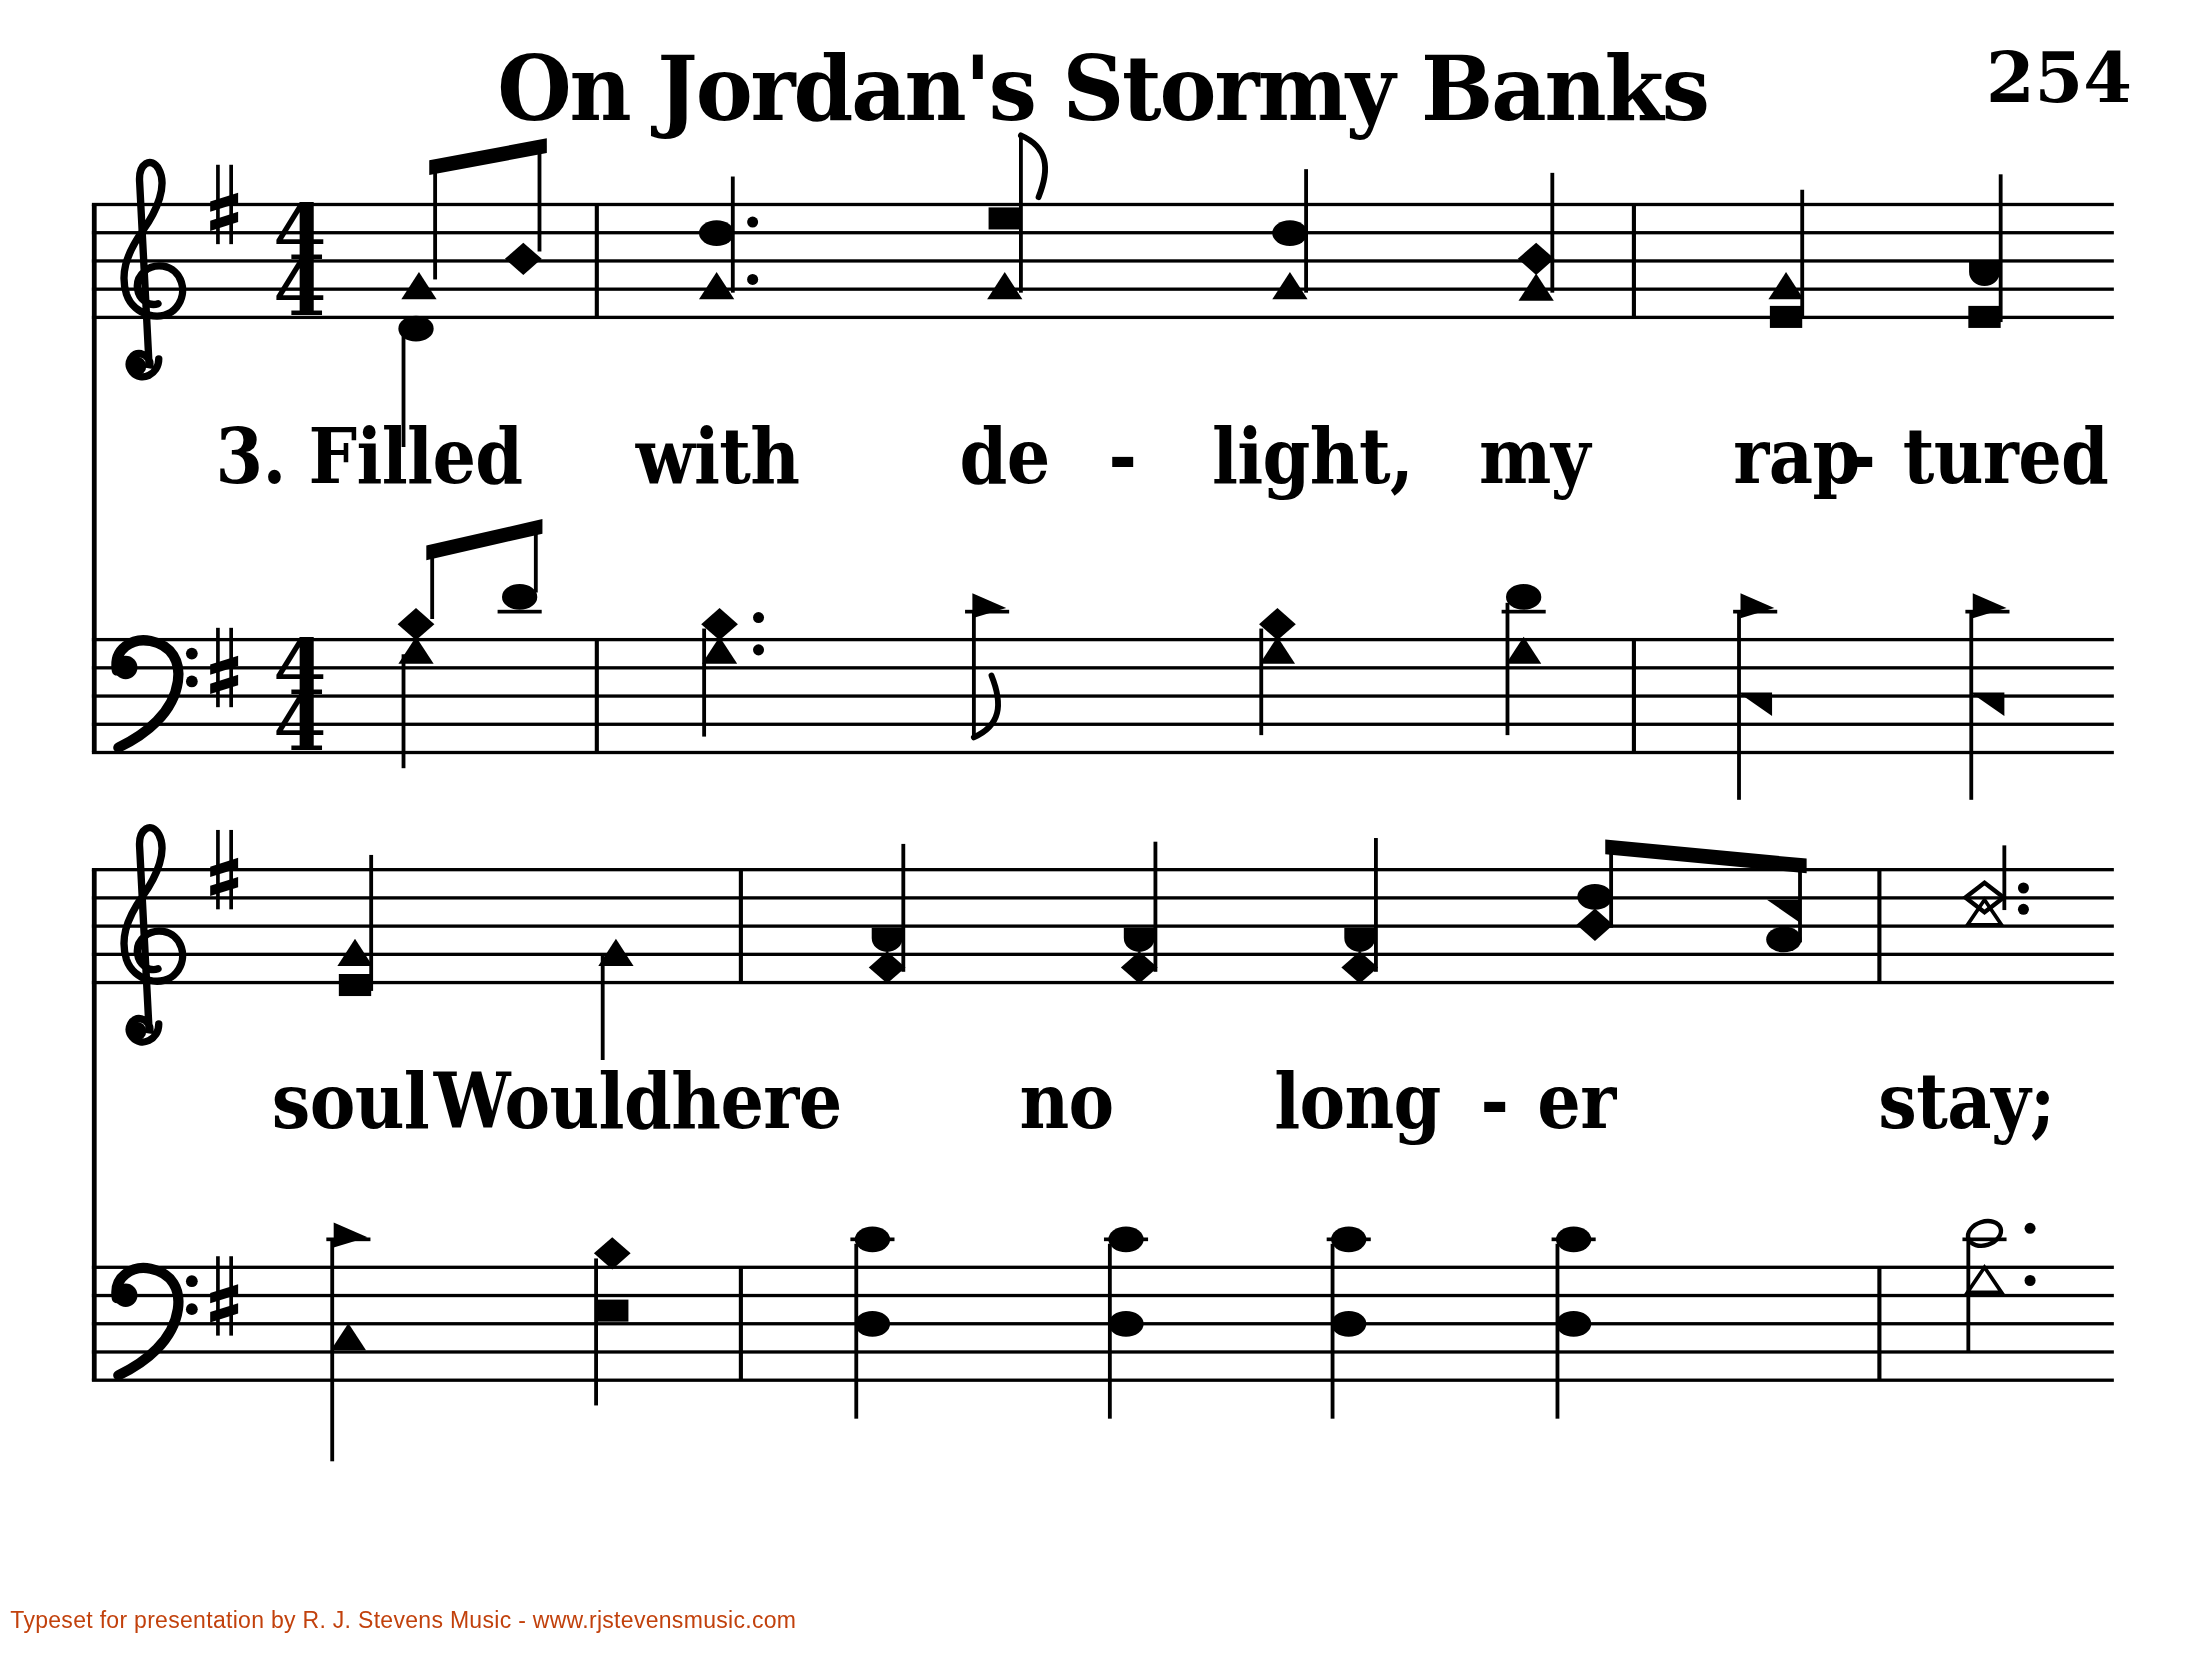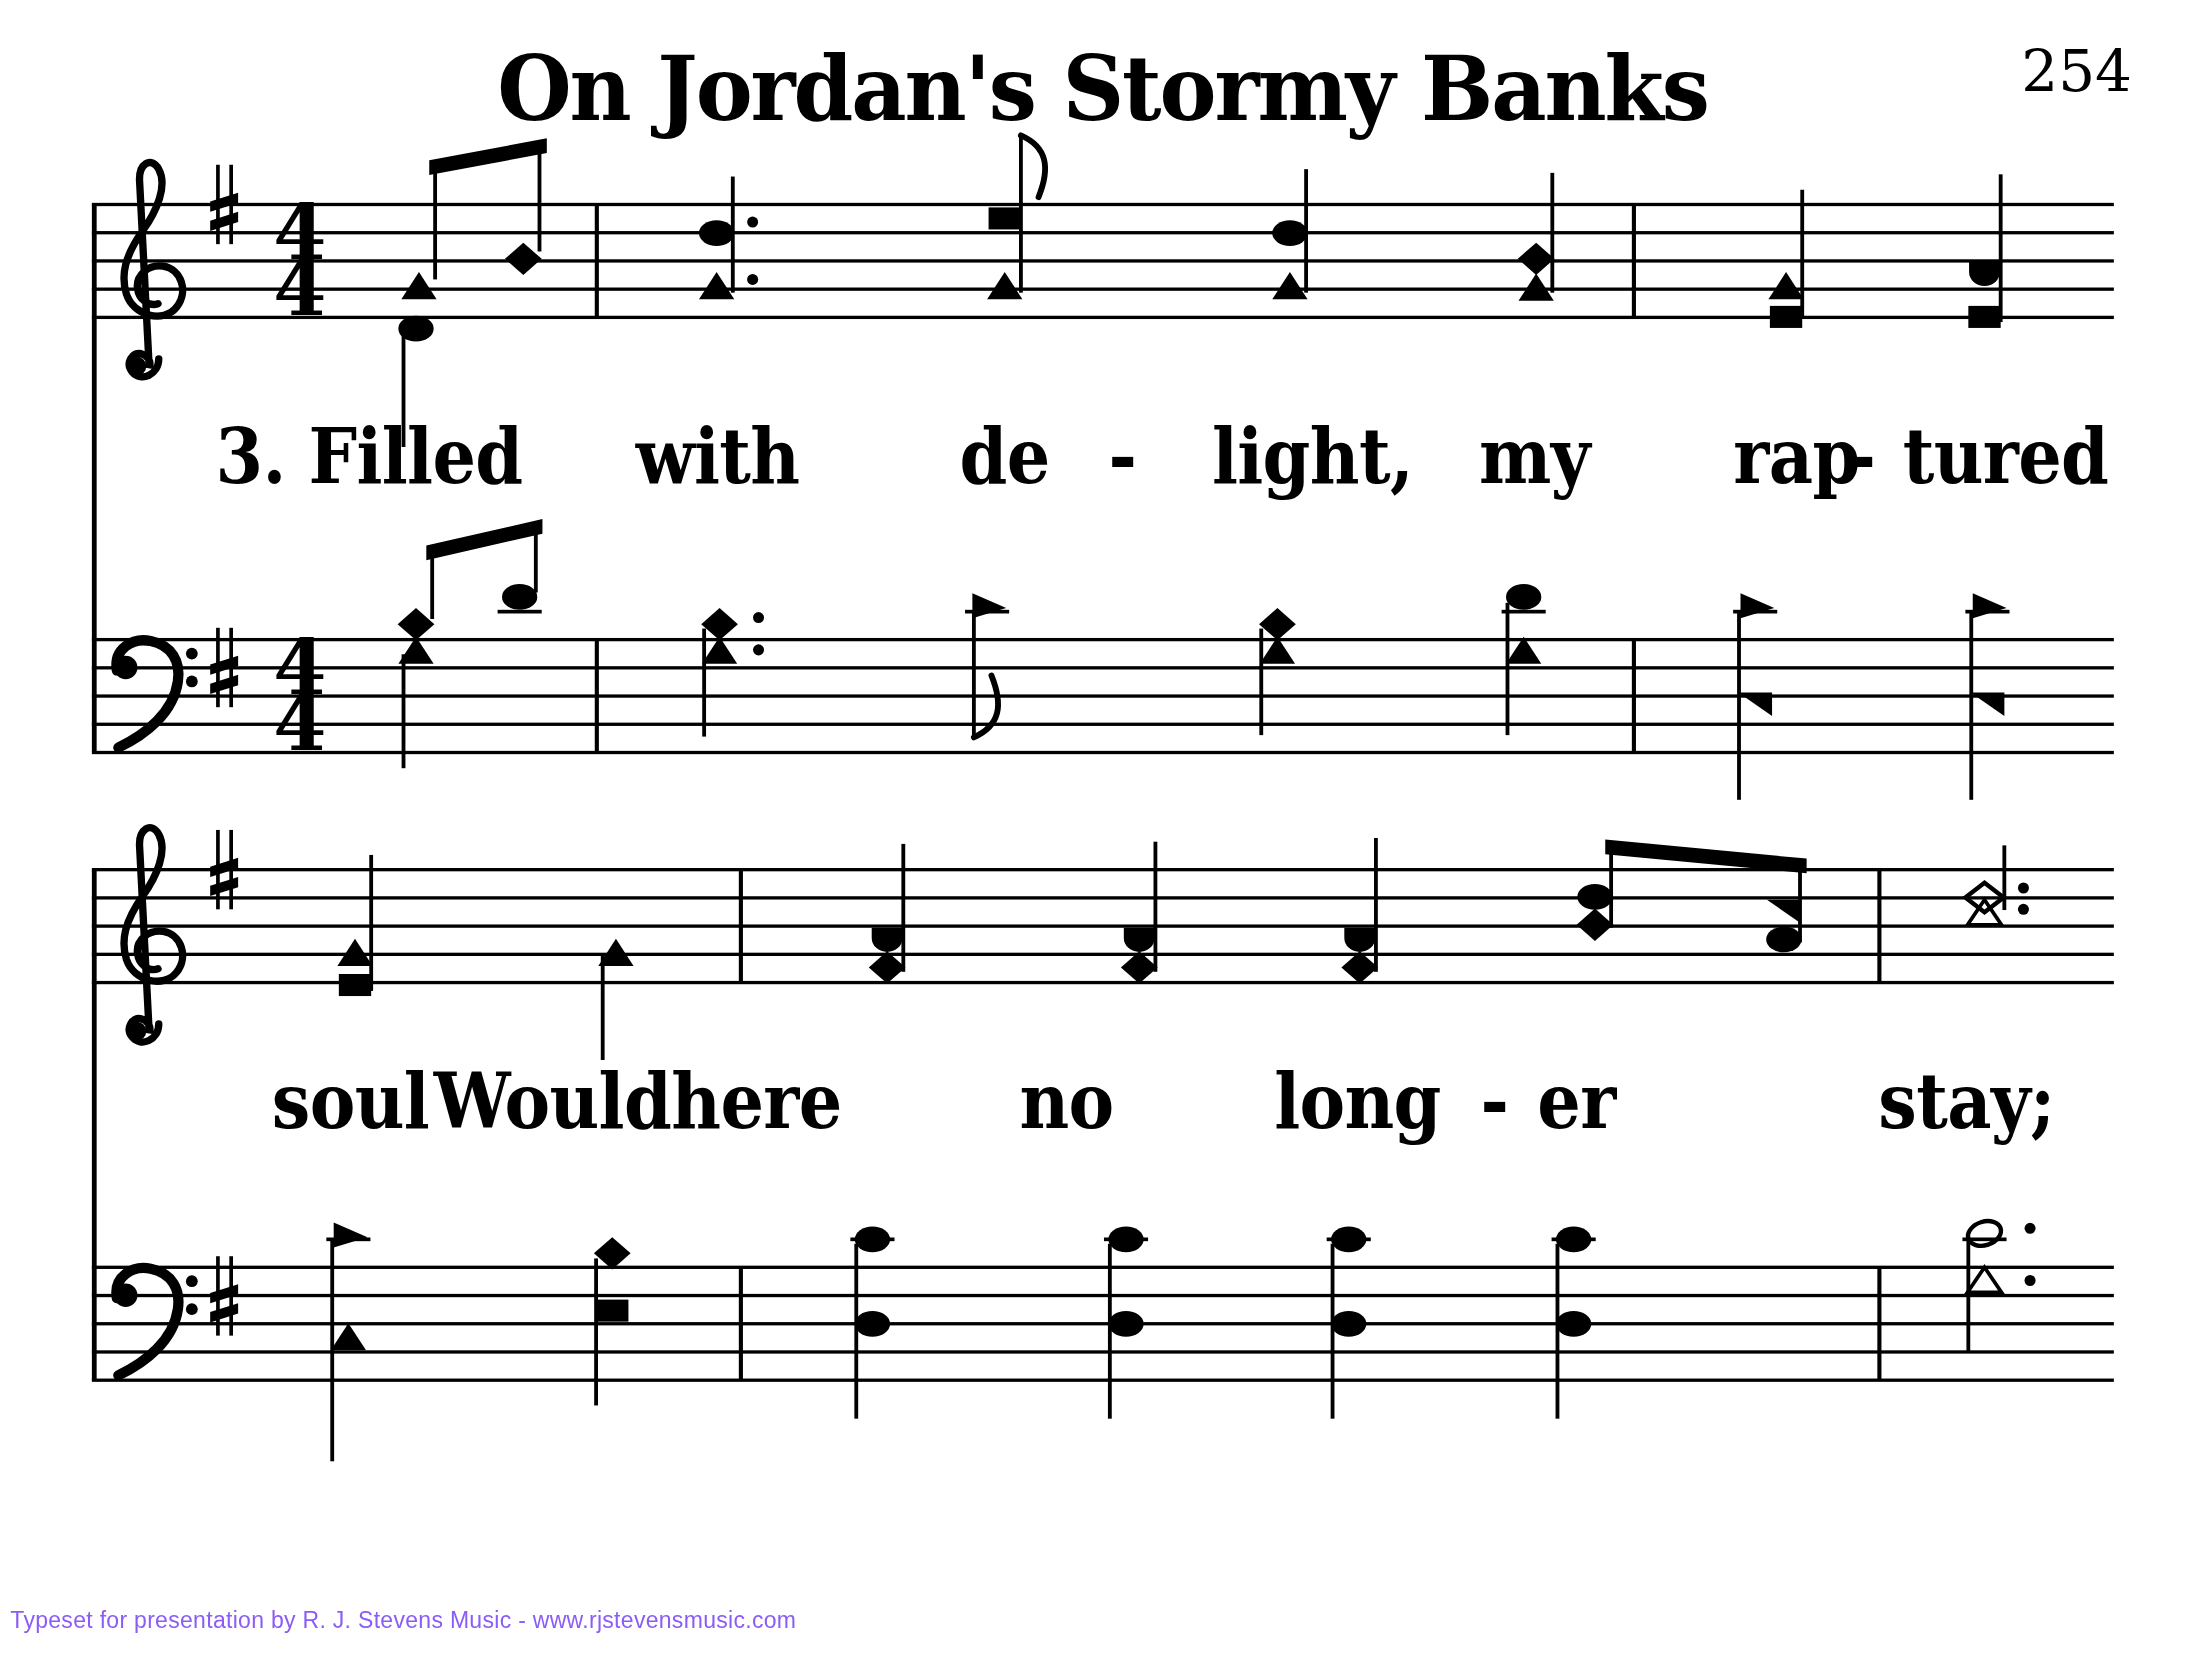--- a/index.html
+++ b/index.html
@@ -2,26 +2,26 @@
 <html style="font-size:11.8px"><head>
 <meta charset="utf-8">
 <style>
   html,body{margin:0;padding:0;background:#ffffff;}
   .page{position:relative;width:2205px;height:1636px;background:#ffffff;overflow:hidden;
         font-family:"DejaVu Serif", "Liberation Serif", serif;color:#000;}
   .title{position:absolute;top:41px;left:441px;width:1323px;text-align:center;
          font-size:90px;font-weight:bold;letter-spacing:-2.2px;line-height:1.05;
          transform:scaleX(.95);transform-origin:center;white-space:nowrap;}
   .hymn-number{position:absolute;top:41px;left:1897px;width:235px;text-align:right;
-         font-size:58px;font-weight:normal;line-height:1.05;}
+         font-size:70px;font-weight:bold;line-height:1.05;}
   .lyric{position:absolute;width:353px;margin-left:-176px;text-align:center;
          font-size:76px;font-weight:bold;letter-spacing:-0.7px;line-height:1;
          transform:scaleX(.9);transform-origin:center;white-space:nowrap;}
   .footer{position:absolute;left:10.3px;top:1607px;font-family:"Liberation Sans",sans-serif;
-         font-size:23px;font-weight:400;color:#8b5cf6;letter-spacing:0.3px;}
+         font-size:23px;font-weight:400;color:#c2410c;letter-spacing:0.3px;}
   svg{position:absolute;left:0;top:0;}
   .ts{font-family:"DejaVu Serif",serif;font-weight:bold;font-size:104px;}
 </style>
 </head>
 <body>
 
 <div class="page">
   <div class="title">On Jordan's Stormy Banks</div>
   <div class="hymn-number">254</div>
   <svg id="music" width="2205" height="1654" viewBox="0 0 3000 2250" xmlns="http://www.w3.org/2000/svg">

